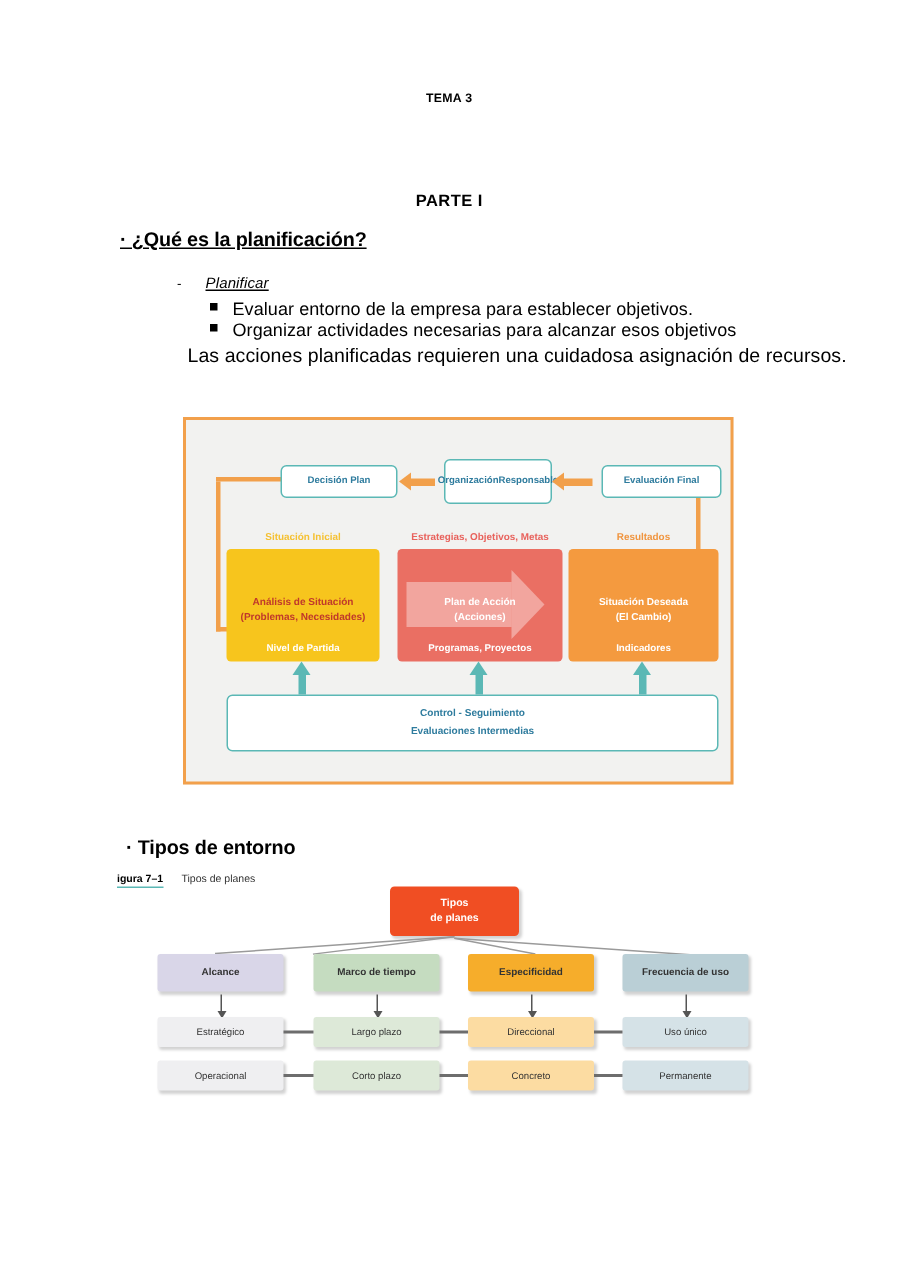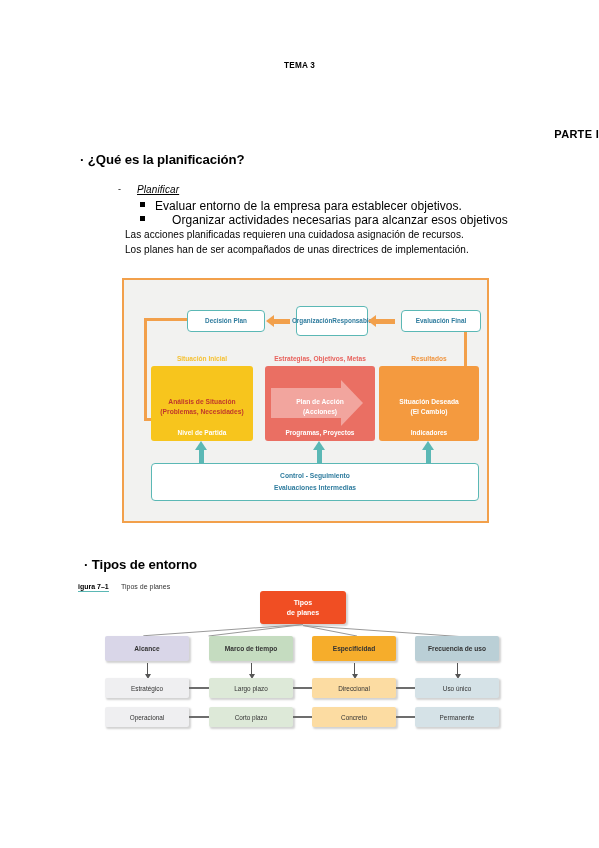--- a/index.html
+++ b/index.html
@@ -12,39 +12,39 @@
     overflow:hidden;
   }
   .page{position:absolute;inset:0;margin-top:29px;}
 
   
   .hdr{position:absolute;top:31px;left:0;width:599px;text-align:center;
        font-size:8.2px;font-weight:bold;letter-spacing:.2px;line-height:12.5px;}
   .hdr div{white-space:nowrap;}
 
   
-  .part-title{position:absolute;top:99px;left:0;width:599px;text-align:right;
+  .part-title{position:absolute;top:99px;left:0;width:599px;text-align:center;
               font-size:11px;font-weight:bold;letter-spacing:.3px;}
 
   
   .h1{position:absolute;font-size:13.2px;font-weight:bold;letter-spacing:-.1px;white-space:nowrap;}
-  #sec-planificacion{top:123px;left:80px;}
+  #sec-planificacion{top:123px;left:80px;text-decoration:underline;}
   #sec-tipos{top:528px;left:84px;}
 
   
   .dash{position:absolute;top:155px;left:118px;font-size:9px;}
   .planificar{position:absolute;top:155px;left:137px;font-size:10px;font-style:italic;
               text-decoration:underline;letter-spacing:.1px;}
   .bullet-row{position:absolute;font-size:12px;letter-spacing:.05px;white-space:nowrap;text-align:right;}
   .sq{position:absolute;width:5px;height:5px;background:#000;}
   #sq1{top:173px;left:140px;}
   #sq2{top:187px;left:140px;}
   #b1{top:170px;left:155px;}
-  #b2{top:184px;left:172px;}
-  .para{position:absolute;font-size:10px;letter-spacing:.05px;white-space:nowrap;}
+  #b2{top:184px;left:155px;}
+  .para{position:absolute;font-size:13px;letter-spacing:.05px;white-space:nowrap;}
   #p1{top:200px;left:125px;}
   #p2{top:215px;left:125px;}
 
   
   #diagram1{position:absolute;left:122px;top:249px;width:367px;height:245px;
             border:2px solid #f2a04b;background:#f2f2f0;box-sizing:border-box;}
 
   .d1-inner{position:absolute;inset:0;}
 
   
@@ -161,21 +161,20 @@
   <div class="dash">-</div>
   <div class="planificar">Planificar</div>
 
   <div class="sq" id="sq1"></div>
   <div class="bullet-row" id="b1">Evaluar entorno de la empresa para establecer objetivos.</div>
 
   <div class="sq" id="sq2"></div>
   <div class="bullet-row" id="b2">Organizar actividades necesarias para alcanzar esos objetivos</div>
 
   <div class="para" id="p1">Las acciones planificadas requieren una cuidadosa asignación de recursos.</div>
-  <div class="para" id="p2">Los planes han de ser acompañados de unas directrices de implementación.</div>
 
   <div id="diagram1">
     <div class="d1-inner">
 
       <div id="loopL-v"></div>
       <div id="loopL-t"></div>
       <div id="loopL-b"></div>
       <div id="loopR-v"></div>
       <div id="loopR-b"></div>
 

